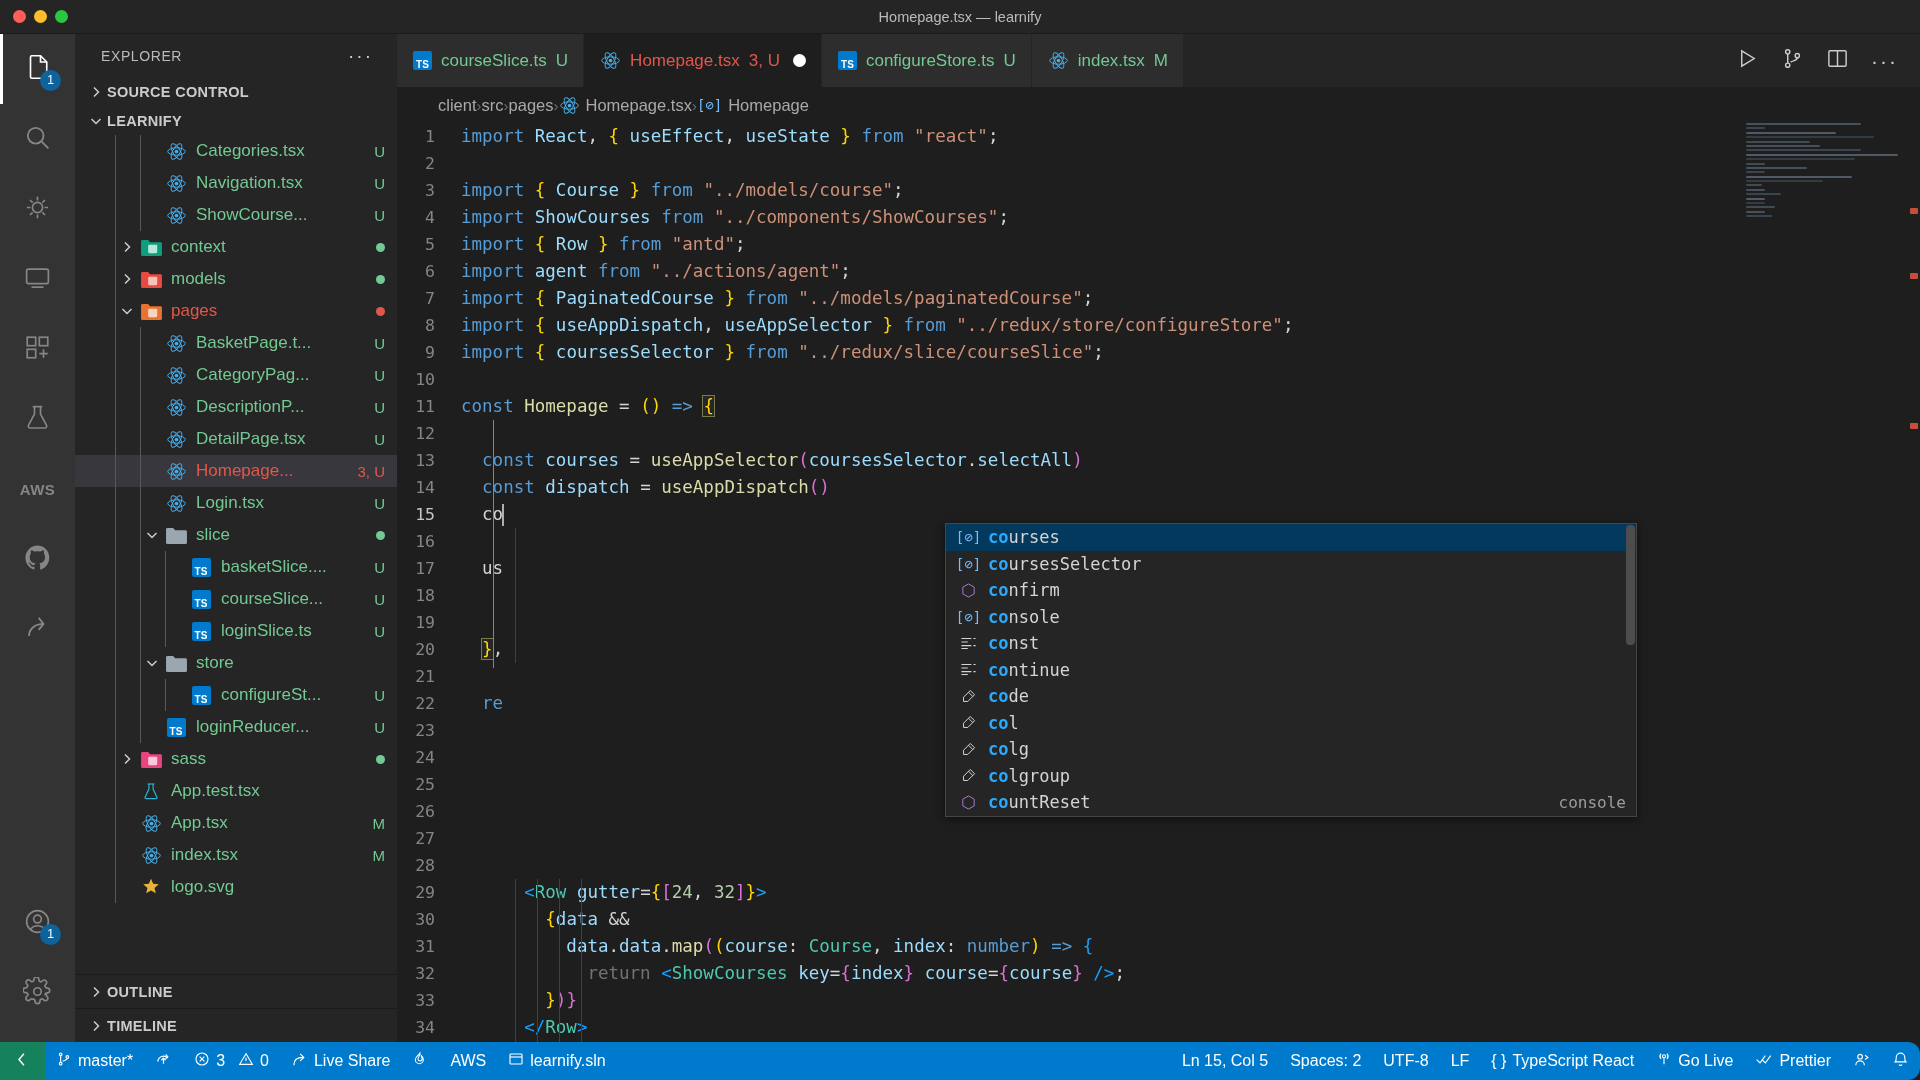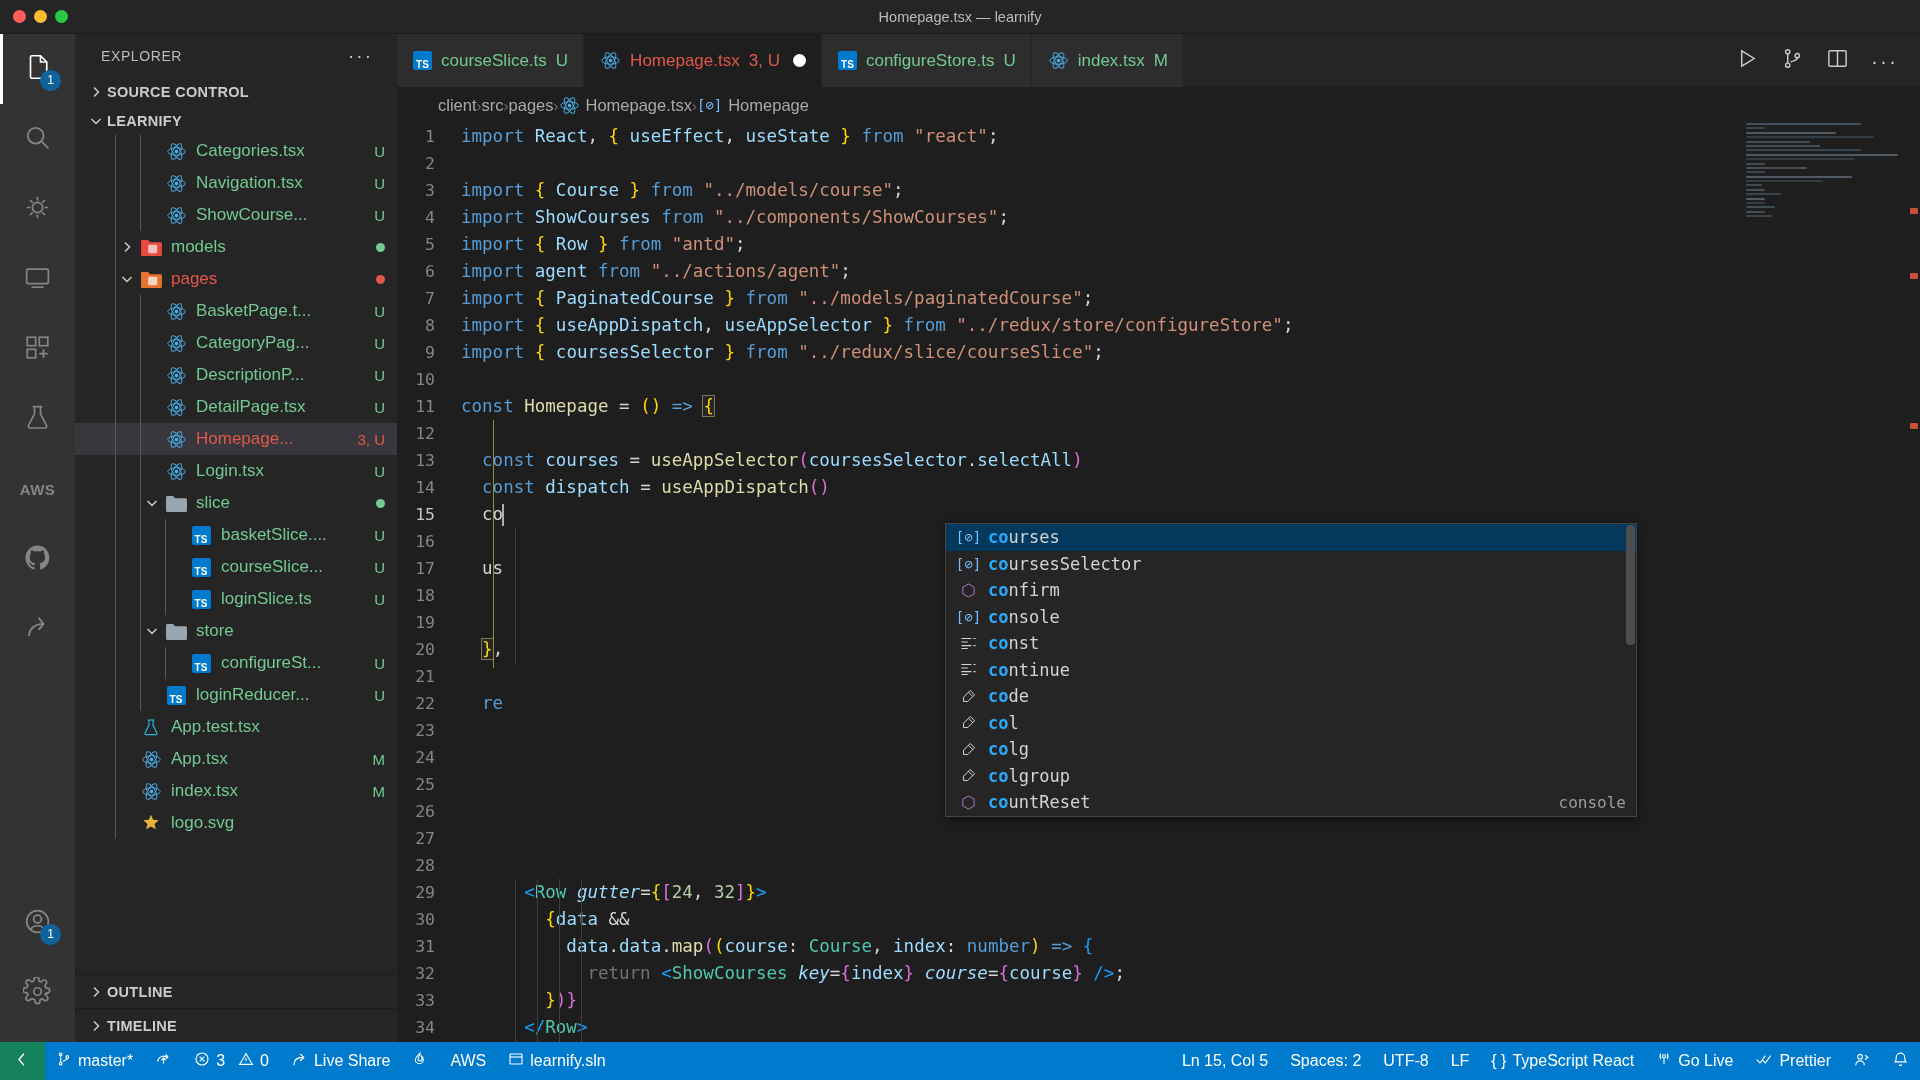--- a/index.html
+++ b/index.html
@@ -191,21 +191,21 @@
   .v   { color: #9cdcfe; }   
   .s   { color: #ce9178; }   
   .f   { color: #dcdcaa; }   
   .t   { color: #4ec9b0; }   
   .n   { color: #b5cea8; }   
   .p   { color: #d4d4d4; }   
   .br1 { color: #ffd700; }
   .br2 { color: #da70d6; }
   .br3 { color: #179fff; }
   .tag { color: #4ec9b0; }
-  .attr{ color: #9cdcfe; font-style: italic; }
+  .attr{ color: #9cdcfe; }
 
   .indent-guide {
     display: inline-block; position: absolute; top: 0; bottom: 0;
     width: 1px; background: #404040;
   }
 
   .cursor-caret {
     display: inline-block; width: 2px; height: 22px;
     background: #aeafad; vertical-align: middle; margin-left: -1px;
   }
@@ -249,21 +249,21 @@
   .mm-scrollbar {
     position: absolute; right: 0; top: 0; width: 14px; bottom: 0;
     background: transparent;
   }
   .mm-deco { position: absolute; right: 2px; width: 8px; height: 6px; border-radius: 1px; }
 
   
   .statusbar {
     height: 38px; flex: 0 0 38px;
     background: #007acc; display: flex; align-items: center;
-    color: #ffffff; font-size: 16px;
+    color: #ffffff; font-size: 16px; border-radius: 12px;
   }
   .sb-remote {
     background: #16825d; height: 100%; display: flex; align-items: center;
     padding: 0 14px; cursor: pointer;
   }
   .sb-item {
     display: flex; align-items: center; gap: 6px;
     padding: 0 11px; height: 100%; cursor: pointer; white-space: nowrap;
   }
   .sb-spacer { flex: 1 1 auto; }
@@ -452,20 +452,37 @@
         <div class="row">
           <span class="guide" style="left: 40px;"></span>
           <span class="row-indent" style="width: 41px;"></span>
           <span class="chev">
             <svg width="16" height="16" viewBox="0 0 16 16" fill="none" stroke="currentColor" stroke-width="1.5">
               <path d="M6 3.5L10.5 8 6 12.5"></path>
             </svg>
           </span>
           <span class="fileicon">
             <svg width="23" height="19" viewBox="0 0 24 20">
+              <path d="M1 3.5A1.5 1.5 0 0 1 2.5 2h6l2 2.4h11A1.5 1.5 0 0 1 23 5.9v11.6A1.5 1.5 0 0 1 21.5 19h-19A1.5 1.5 0 0 1 1 17.5z" fill="#0e9e7e"></path>
+              <rect x="8.5" y="7" width="9.5" height="9" rx="1.2" fill="#b7e8dc"></rect>
+            </svg>
+          </span>
+          <span class="fname">context</span>
+          <span class="status-dot"></span>
+        </div>
+        <div class="row">
+          <span class="guide" style="left: 40px;"></span>
+          <span class="row-indent" style="width: 41px;"></span>
+          <span class="chev">
+            <svg width="16" height="16" viewBox="0 0 16 16" fill="none" stroke="currentColor" stroke-width="1.5">
+              <path d="M6 3.5L10.5 8 6 12.5"></path>
+            </svg>
+          </span>
+          <span class="fileicon">
+            <svg width="23" height="19" viewBox="0 0 24 20">
               <path d="M1 3.5A1.5 1.5 0 0 1 2.5 2h6l2 2.4h11A1.5 1.5 0 0 1 23 5.9v11.6A1.5 1.5 0 0 1 21.5 19h-19A1.5 1.5 0 0 1 1 17.5z" fill="#e84a3f"></path>
               <rect x="8.5" y="7" width="9.5" height="9" rx="1.2" fill="#f6c2be"></rect>
             </svg>
           </span>
           <span class="fname">models</span>
           <span class="status-dot"></span>
         </div>
         <div class="row">
           <span class="guide" style="left: 40px;"></span>
           <span class="row-indent" style="width: 41px;"></span>
@@ -663,20 +680,37 @@
         <div class="row">
           <span class="guide" style="left: 40px;"></span>
           <span class="guide" style="left: 65px;"></span>
           <span class="row-indent" style="width: 66px;"></span>
           <span class="chev"></span>
           <span class="fileicon">
             <span class="ts-badge">TS</span>
           </span>
           <span class="fname">loginReducer...</span>
           <span class="status-letter">U</span>
+        </div>
+        <div class="row">
+          <span class="guide" style="left: 40px;"></span>
+          <span class="row-indent" style="width: 41px;"></span>
+          <span class="chev">
+            <svg width="16" height="16" viewBox="0 0 16 16" fill="none" stroke="currentColor" stroke-width="1.5">
+              <path d="M6 3.5L10.5 8 6 12.5"></path>
+            </svg>
+          </span>
+          <span class="fileicon">
+            <svg width="23" height="19" viewBox="0 0 24 20">
+              <path d="M1 3.5A1.5 1.5 0 0 1 2.5 2h6l2 2.4h11A1.5 1.5 0 0 1 23 5.9v11.6A1.5 1.5 0 0 1 21.5 19h-19A1.5 1.5 0 0 1 1 17.5z" fill="#e8447f"></path>
+              <rect x="8.5" y="7" width="9.5" height="9" rx="1.2" fill="#fbc9dc"></rect>
+            </svg>
+          </span>
+          <span class="fname">sass</span>
+          <span class="status-dot"></span>
         </div>
         <div class="row">
           <span class="guide" style="left: 40px;"></span>
           <span class="row-indent" style="width: 41px;"></span>
           <span class="chev"></span>
           <span class="fileicon">
             <svg width="20" height="21" viewBox="0 0 24 24" fill="none" stroke="#29b6d8" stroke-width="1.4">
               <path d="M9.5 3v6L5 18.5A1.4 1.4 0 0 0 6.3 20.6h11.4A1.4 1.4 0 0 0 19 18.5L14.5 9V3"></path>
               <path d="M8 3h8"></path>
             </svg>

